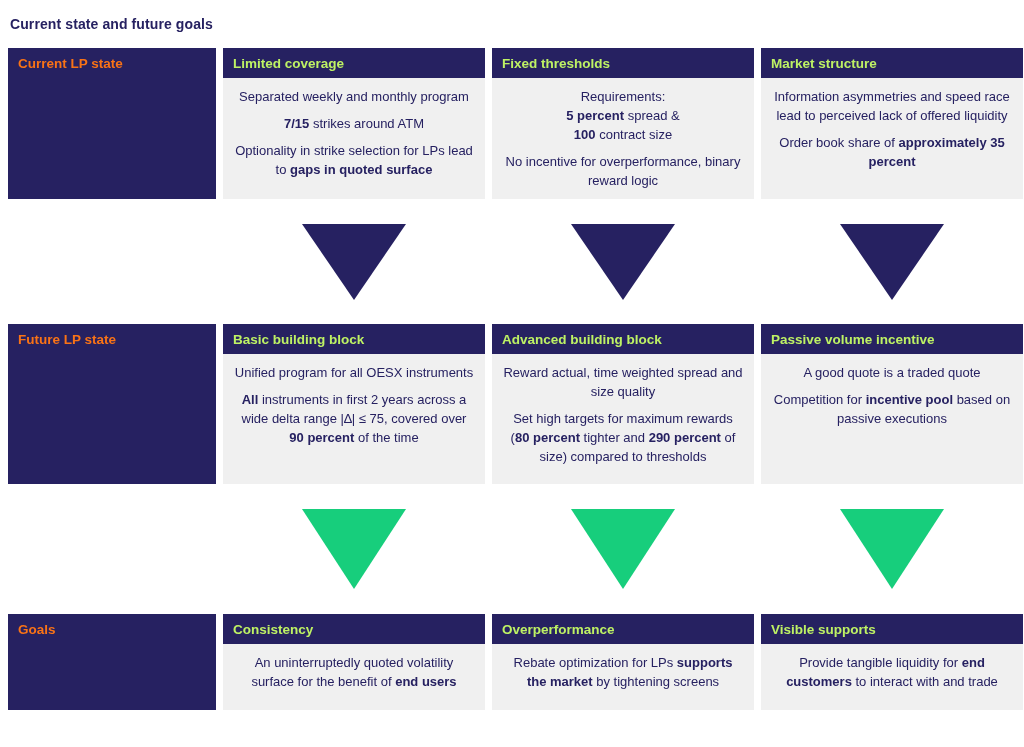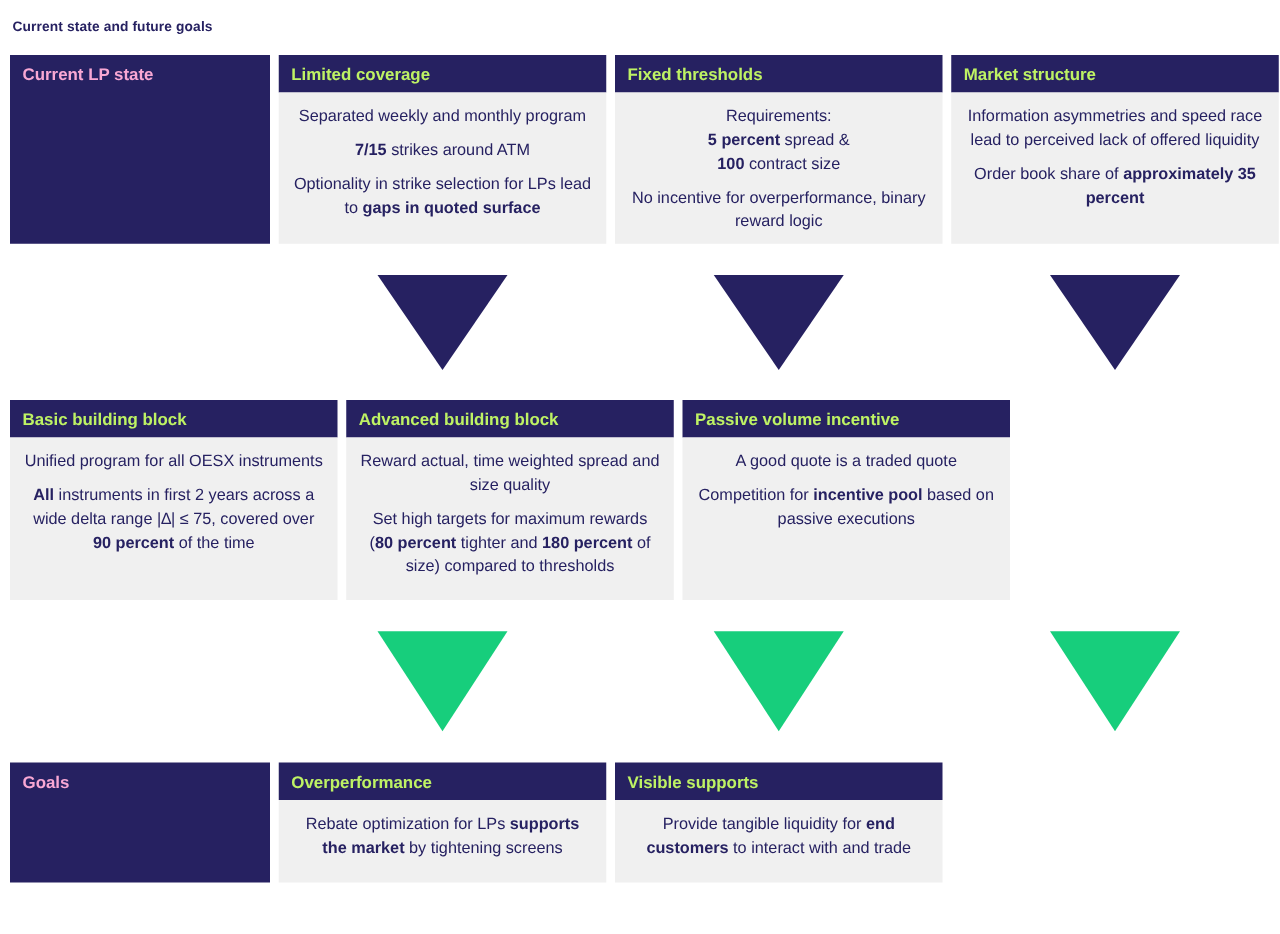--- a/index.html
+++ b/index.html
@@ -4,30 +4,30 @@
 <style>
   * { margin: 0; padding: 0; box-sizing: border-box; }
   html, body { background: #ffffff; }
   body {
     width: 1024px; height: 747px; overflow: hidden;
     font-family: "Liberation Sans", sans-serif;
     color: var(--navy, #262161);
   }
   .canvas { position: relative; width: 1024px; height: 747px; padding: 12px 2px 0 8px; }
   .title {
-    font-size: 11px; font-weight: bold; color: var(--navy, #262161);
+    font-size: 14px; font-weight: bold; color: var(--navy, #262161);
     margin: 4px 0 16px 2px; letter-spacing: 0.1px;
   }
   .grid-row { display: flex; gap: 7px; align-items: stretch; }
   .row-1 { min-height: 150px; }
   .row-2 { min-height: 160px; }
   .row-3 { min-height: 96px; }
   .row-label {
     width: 208px; flex: 0 0 208px;
-    background: var(--navy, #262161); color: #f9a8d4;
+    background: var(--navy, #262161); color: #f97316;
     font-weight: bold; font-size: 13.5px;
     padding: 8px 10px;
   }
   .col { width: 262px; flex: 0 0 262px; display: flex; flex-direction: column; }
   .col-header {
     background: var(--navy, #262161); color: #bef264;
     font-weight: bold; font-size: 13.5px;
     height: 30px; flex: 0 0 30px;
     display: flex; align-items: center; padding: 0 10px;
   }
@@ -93,32 +93,33 @@
       </div>
     <div class="arrow-cell">
         <div class="tri tri-navy"></div>
       </div>
     <div class="arrow-cell">
         <div class="tri tri-navy"></div>
       </div>
   </div>
 
   <div class="grid-row row-2">
+    <div class="row-label">Future LP state</div>
     <div class="col">
       <div class="col-header">Basic building block</div>
       <div class="col-body">
           <p><span>Unified program for all OESX instruments</span></p>
           <p><span class="b">All</span><span> instruments in first 2 years across a wide delta range |∆| ≤ 75, covered over </span><span class="b">90 percent</span><span> of the time</span></p>
         </div>
     </div>
     <div class="col">
       <div class="col-header">Advanced building block</div>
       <div class="col-body">
           <p><span>Reward actual, time weighted spread and size quality</span></p>
-          <p><span>Set high targets for maximum rewards (</span><span class="b">80 percent</span><span> tighter and </span><span class="b">180 percent</span><span> of size) compared to thresholds</span></p>
+          <p><span>Set high targets for maximum rewards (</span><span class="b">80 percent</span><span> tighter and </span><span class="b">290 percent</span><span> of size) compared to thresholds</span></p>
         </div>
     </div>
     <div class="col">
       <div class="col-header">Passive volume incentive</div>
       <div class="col-body">
           <p><span>A good quote is a traded quote</span></p>
           <p><span>Competition for </span><span class="b">incentive pool</span><span> based on passive executions</span></p>
         </div>
     </div>
   </div>
@@ -132,20 +133,26 @@
         <div class="tri tri-green"></div>
       </div>
     <div class="arrow-cell">
         <div class="tri tri-green"></div>
       </div>
   </div>
 
   <div class="grid-row row-3">
     <div class="row-label">Goals</div>
     <div class="col">
+      <div class="col-header">Consistency</div>
+      <div class="col-body">
+          <p><span>An uninterruptedly quoted volatility surface for the benefit of </span><span class="b">end users</span></p>
+        </div>
+    </div>
+    <div class="col">
       <div class="col-header">Overperformance</div>
       <div class="col-body">
           <p><span>Rebate optimization for LPs </span><span class="b">supports the market</span><span> by tightening screens</span></p>
         </div>
     </div>
     <div class="col">
       <div class="col-header">Visible supports</div>
       <div class="col-body">
           <p><span>Provide tangible liquidity for </span><span class="b">end customers</span><span> to interact with and trade</span></p>
         </div>

